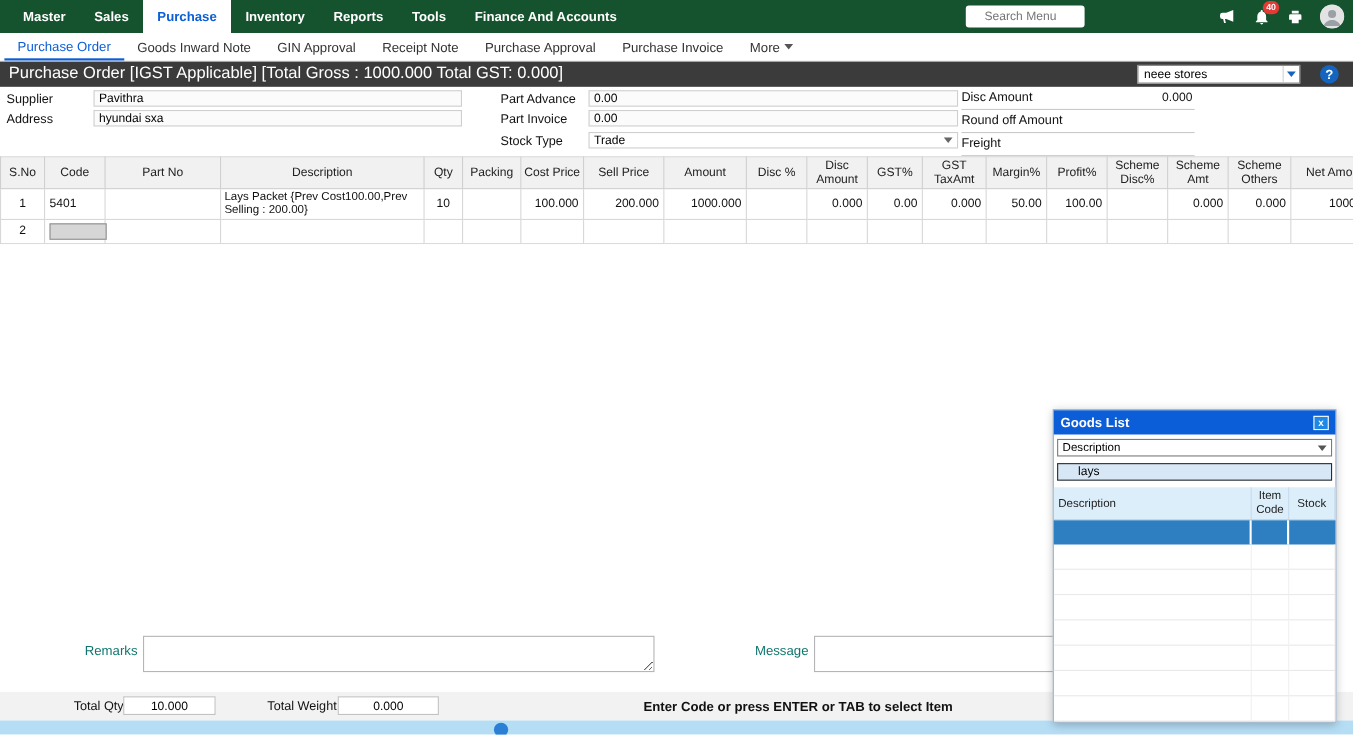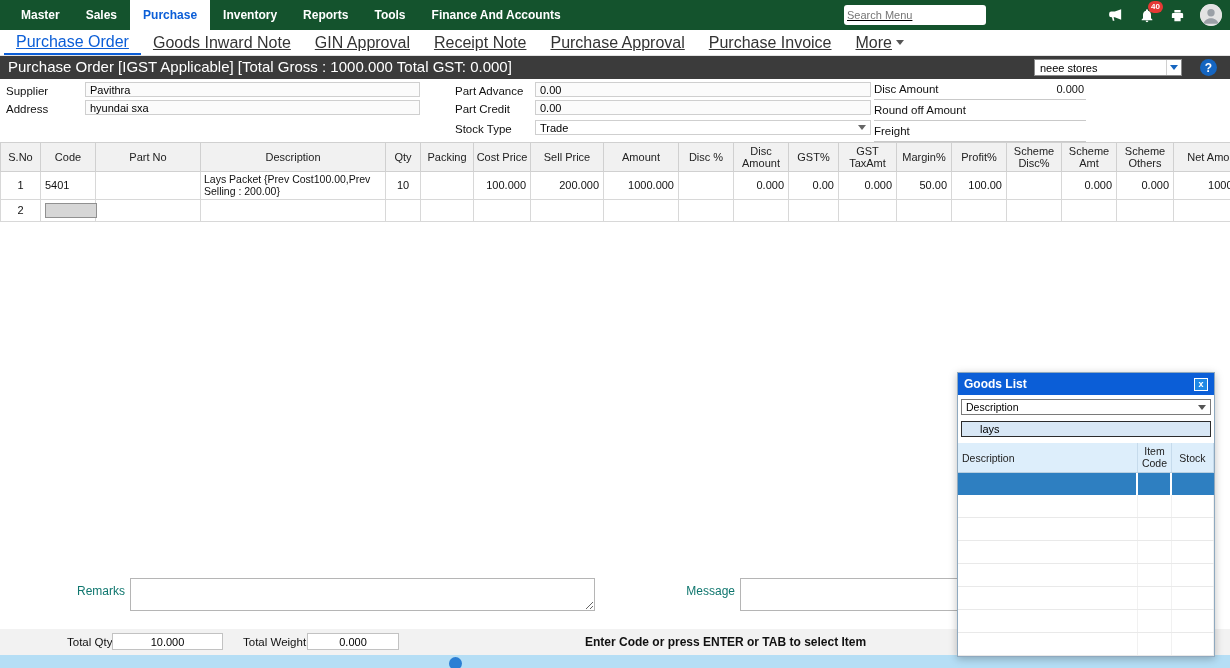--- a/index.html
+++ b/index.html
@@ -6,28 +6,28 @@
   html,body { background:#fff; }
   body { font-family:"Liberation Sans", sans-serif; }
   .screen { position:relative; width:1230px; height:668px; background:#fff; overflow:hidden; }
 
   
   .topnav { position:absolute; top:0; left:0; right:0; height:30px; background:#14532d; display:flex; align-items:center; }
   .menu { display:flex; height:100%; align-items:stretch; padding-left:8px; }
   .menu-item { color:#fff; font-weight:bold; font-size:12px; padding:0 13px; display:flex; align-items:center; cursor:pointer; white-space:nowrap; }
   .menu-item.active { background:#fff; color:#0b5ed7; }
   .nav-right { margin-left:auto; display:flex; align-items:center; padding-right:8px; }
-  .search { width:142px; height:20px; border:none; border-radius:3px; padding:0 3px; font-size:11px; margin-right:106px; font-family:"Liberation Sans",sans-serif;text-decoration:underline; }
+  .search { width:108px; height:20px; border:none; border-radius:3px; padding:0 17px; font-size:11px; margin-right:106px; font-family:"Liberation Sans",sans-serif; }
   .nav-ico { position:relative; display:flex; align-items:center; justify-content:center; margin-left:15px; cursor:pointer; }
   .badge { position:absolute; top:-6px; right:-8px; background:#e53935; color:#fff; font-size:8px; line-height:10px; padding:1px 3px; border-radius:7px; font-weight:bold; }
   .avatar { width:22px; height:22px; border-radius:50%; overflow:hidden; background:#e3e3e3; }
 
   
   .tabbar { position:absolute; top:30px; left:0; right:0; height:26px; background:#fff; border-bottom:1px solid #e3e3e3; display:flex; align-items:stretch; padding-left:4px; }
-  .tab { font-size:16px; color:#333; padding:0 12px; display:flex; align-items:center; cursor:pointer; white-space:nowrap; gap:4px;text-decoration:underline; }
+  .tab { font-size:12px; color:#333; padding:0 12px; display:flex; align-items:center; cursor:pointer; white-space:nowrap; gap:4px; }
   .tab.active { color:#0b5ed7; border-bottom:2px solid #0b5ed7; }
   .caret-sm { width:0; height:0; border-left:4px solid transparent; border-right:4px solid transparent; border-top:5px solid #555; display:inline-block; }
 
   
   .titlebar { position:absolute; top:56px; left:0; right:0; height:23px; background:#3b3b3b; color:#fff; }
   .page-title { position:absolute; left:8px; top:2px; font-size:15px; }
   .store-select { position:absolute; right:48px; top:3px; width:148px; height:17px; background:#fff; color:#000; font-size:11px; display:flex; align-items:center; padding-left:5px; border:1px solid #8a8a8a; cursor:pointer; }
   .store-arrow { margin-left:auto; width:15px; height:100%; display:flex; align-items:center; justify-content:center; border-left:1px solid #d0d0d0; }
   .caret-blue { width:0; height:0; border-left:4px solid transparent; border-right:4px solid transparent; border-top:5px solid #1565c0; }
   .help-btn { position:absolute; right:13px; top:3px; width:17px; height:17px; border-radius:50%; background:#1565c0; color:#fff; font-weight:bold; font-size:12px; display:flex; align-items:center; justify-content:center; cursor:pointer; }
@@ -155,21 +155,21 @@
   </div>
 
   <div class="formarea">
     <div class="flabel" style="left:6px; top:6px;">Supplier</div>
     <input class="finput" style="left: 85px; top: 3px; width: 335px;" value="Pavithra">
     <div class="flabel" style="left:6px; top:24px;">Address</div>
     <input class="finput" style="left: 85px; top: 21px; width: 335px;" value="hyundai sxa">
 
     <div class="flabel" style="left:455px; top:6px;">Part Advance</div>
     <input class="finput" style="left: 535px; top: 3px; width: 336px;" value="0.00">
-    <div class="flabel" style="left:455px; top:24px;">Part Credit</div>
+    <div class="flabel" style="left:455px; top:24px;">Part Invoice</div>
     <input class="finput" style="left: 535px; top: 21px; width: 336px;" value="0.00">
     <div class="flabel" style="left:455px; top:44px;">Stock Type</div>
     <div class="fselect" style="left:535px; top:41px; width:336px;gap:40px;">
       <span>Trade</span>
       <span class="caret-sm"></span>
     </div>
 
     <div class="rightblock">
       <div class="rb-row">
         <span class="rb-label">Disc Amount</span>
@@ -279,21 +279,21 @@
 
   <div class="remarksrow">
     <div class="area-label" style="left:70px; top:8px; width:55px;">Remarks</div>
     <textarea class="box" style="left: 130px; top: 2px; width: 465px; height: 33px;"></textarea>
     <div class="area-label" style="left:670px; top:8px; width:65px;">Message</div>
     <textarea class="box" style="left: 740px; top: 2px; width: 275px; height: 33px;"></textarea>
   </div>
 
   <div class="totalsbar">
     <div class="tb-label" style="left:67px;">Total Qty</div>
-    <div class="tb-box" style="left:112px; width:111px;">10.000</div>
+    <div class="tb-box" style="left:112px; width:84px;">10.000</div>
     <div class="tb-label" style="left:243px;">Total Weight</div>
     <div class="tb-box" style="left:307px; width:92px;">0.000</div>
     <div class="tb-hint">Enter Code or press ENTER or TAB to select Item</div>
   </div>
 
   <div class="bottomstrip">
     <div class="strip-circle"></div>
   </div>
 
   <div class="itemlist">

